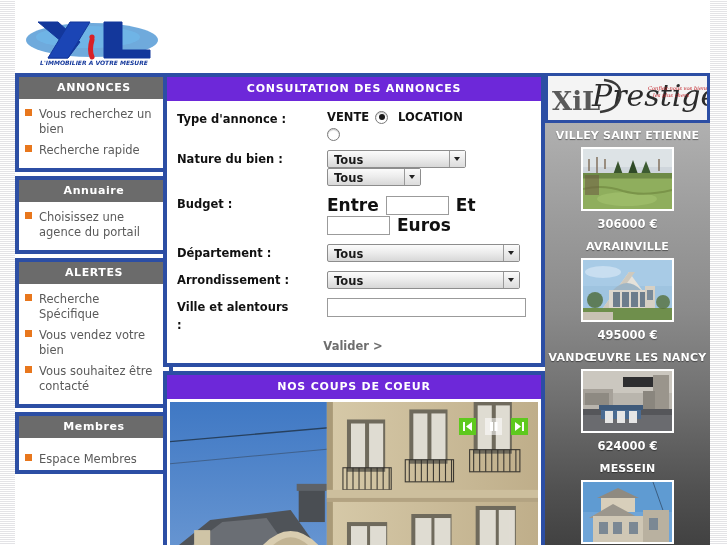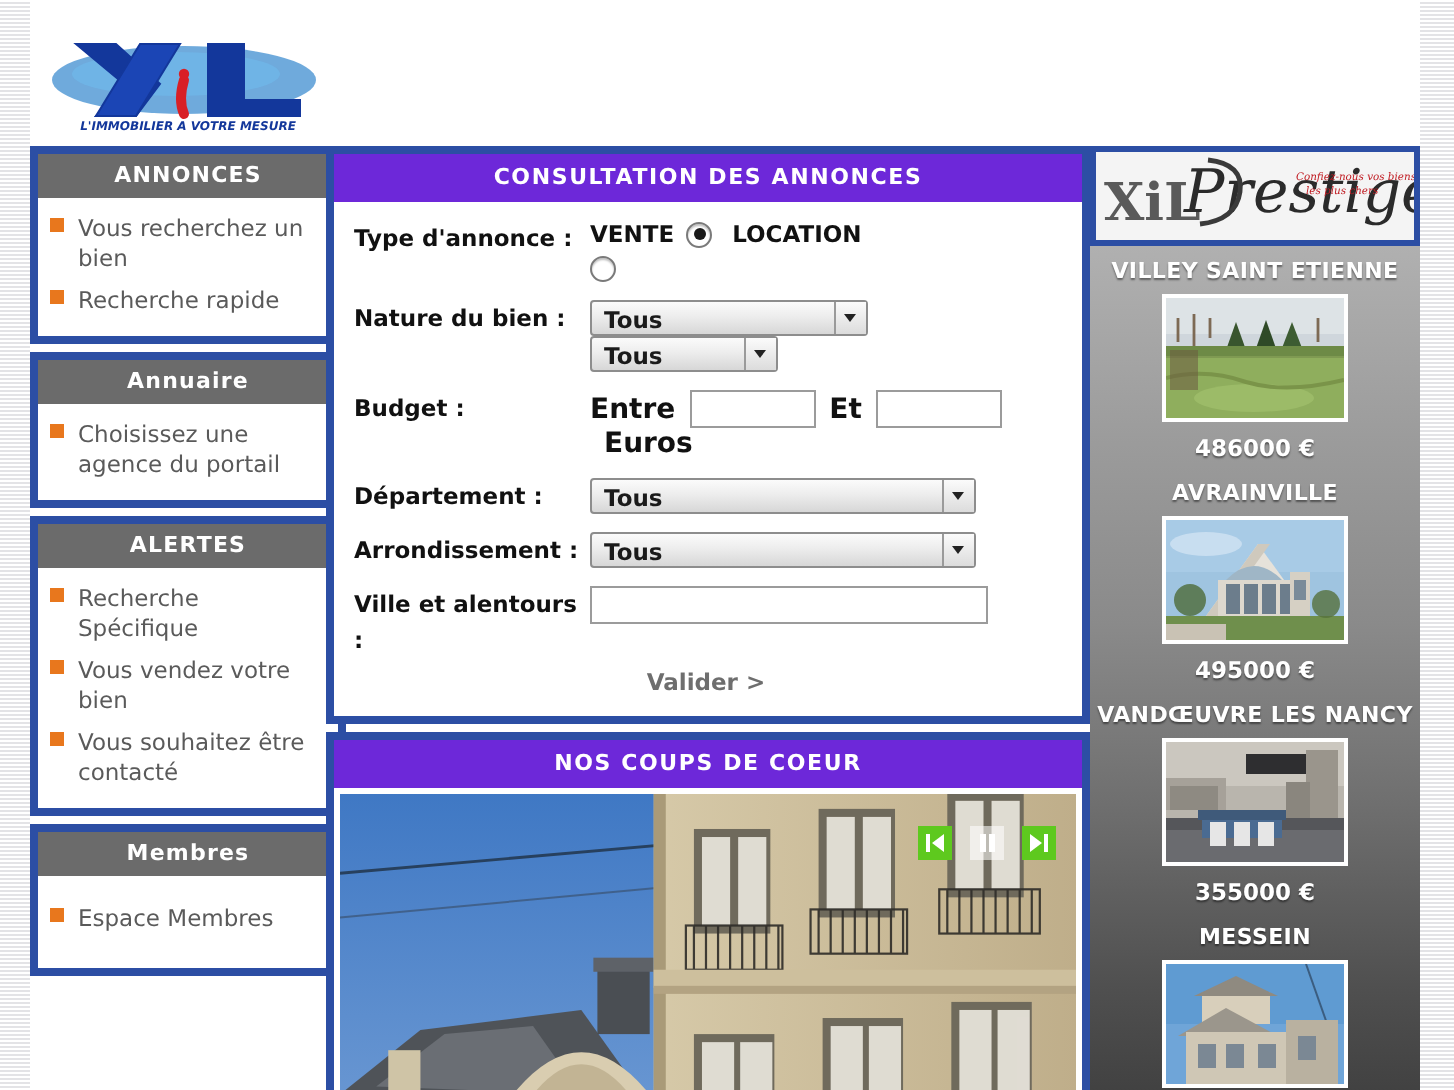--- a/index.html
+++ b/index.html
@@ -47,21 +47,21 @@
   .navitem .bullet{
     position:absolute;left:0;top:5px;width:7px;height:7px;background:#e8771d;
   }
 
   
   .panel-head{
     background:#6d28d9;color:#ffffff;text-align:center;font-weight:bold;
     font-size:11px;letter-spacing:.8px;padding:5px 0 6px 0;
   }
   .form-body{background:#ffffff;padding:9px 10px 6px 10px;}
-  .frow{display:flex;align-items:flex-start;margin-bottom:9px;}
+  .frow{display:flex;align-items:flex-start;margin-bottom:9px;gap:32px;}
   .flabel{
     width:118px;flex:0 0 118px;font-weight:bold;color:#111;
     font-size:11.5px;line-height:18px;
   }
   .fctl{flex:1;display:flex;align-items:center;flex-wrap:wrap;}
   .radio-label{font-weight:bold;color:#111;font-size:11.5px;margin-right:6px;}
   .radio{
     width:11px;height:11px;border-radius:50%;border:1px solid #7a7a7a;
     background:#ffffff;display:inline-block;position:relative;margin-right:10px;
     box-shadow:inset 0 1px 1px rgba(0,0,0,.25);cursor:pointer;vertical-align:middle;
@@ -87,21 +87,21 @@
   }
   .selwrap .arrow::after{
     content:"";position:absolute;left:4px;top:6px;
     border-left:3.5px solid transparent;border-right:3.5px solid transparent;
     border-top:4px solid #222;
   }
   input.txt{
     font-family:"DejaVu Sans","Liberation Sans",sans-serif;font-size:11px;
     border:1px solid #9b9b9b;background:#ffffff;height:15px;padding:1px 3px;
   }
-  .inline-lbl{font-weight:bold;color:#111;font-size:14px;margin:0 7px;}
+  .inline-lbl{font-weight:bold;color:#111;font-size:17px;margin:0 7px;}
   .valider{
     text-align:center;color:#6e6e6e;font-weight:bold;font-size:11.5px;
     padding:2px 2px 4px 0;cursor:pointer;
   }
 
   
   .carousel{position:relative;background:#ffffff;padding:3px;}
   .carousel-img{position:relative;width:100%;height:222px;overflow:hidden;}
   .cbtns{position:absolute;right:10px;top:16px;display:flex;align-items:center;gap:9px;}
   .cbtn{
@@ -199,21 +199,21 @@
         </a>
         <a class="navitem">
           <span class="bullet"></span>
           <span>Vous souhaitez être contacté</span>
         </a>
       </div>
     </div>
 
     <div class="bluebox">
       <div class="sechead">Membres</div>
-      <div class="secbody" style="padding-top:11px;padding-bottom:14px;">
+      <div class="secbody" style="padding-top:11px;padding-bottom:0;">
         <a class="navitem">
           <span class="bullet"></span>
           <span>Espace Membres</span>
         </a>
       </div>
     </div>
 
   </div>
 
   <div class="col-mid">
@@ -424,21 +424,21 @@
             <path d="M44 28 l6 -17 l6 17 Z" fill="#2f4a27"></path>
             <path d="M58 25 l5 -13 l5 13 Z" fill="#3d5c32"></path>
             <rect y="24" width="89" height="36" fill="#7f9a52"></rect>
             <rect y="30" width="89" height="30" fill="#8fae5d"></rect>
             <ellipse cx="44" cy="50" rx="30" ry="7" fill="#9cbb68"></ellipse>
             <rect x="0" y="24" width="89" height="5" fill="#6d8a46"></rect>
             <path d="M0 40 q20 -5 40 2 q20 6 49 -1" stroke="#7a9449" stroke-width="2" fill="none"></path>
             <rect x="2" y="26" width="14" height="20" fill="#6b5a3f" opacity=".55"></rect>
           </svg>
         </div>
-        <div class="rprice">486000 €</div>
+        <div class="rprice">306000 €</div>
       </div>
 
       <div class="ritem">
         <div class="rtitle">AVRAINVILLE</div>
         <div class="rthumb">
           <svg width="89" height="60" viewBox="0 0 89 60">
             <rect width="89" height="60" fill="#9fc4e0"></rect>
             <rect y="0" width="89" height="26" fill="#a8cbe6"></rect>
             <ellipse cx="20" cy="12" rx="18" ry="6" fill="#cfe2f2" opacity=".8"></ellipse>
             <path d="M20 48 L46 12 L72 48 Z" fill="#e6e2da"></path>
@@ -477,21 +477,21 @@
             <rect x="18" y="39" width="40" height="9" fill="#4a6b92"></rect>
             <g fill="#e6e6e6">
               <rect x="22" y="40" width="8" height="12"></rect>
                 <rect x="34" y="40" width="8" height="12"></rect>
               <rect x="46" y="40" width="8" height="12"></rect>
             </g>
             <rect x="2" y="22" width="24" height="12" fill="#8e8a82"></rect>
             <rect x="60" y="20" width="12" height="18" fill="#8a867e"></rect>
           </svg>
         </div>
-        <div class="rprice">355000 €</div>
+        <div class="rprice">624000 €</div>
       </div>
 
       <div class="ritem">
         <div class="rtitle">MESSEIN</div>
         <div class="rthumb">
           <svg width="89" height="60" viewBox="0 0 89 60">
             <rect width="89" height="60" fill="#6fa5d8"></rect>
             <rect y="0" width="89" height="30" fill="#5f9bd2"></rect>
             <path d="M70 0 L82 34" stroke="#3b5d80" stroke-width="1" fill="none"></path>
             <rect x="18" y="14" width="34" height="16" fill="#d8cfbb"></rect>

